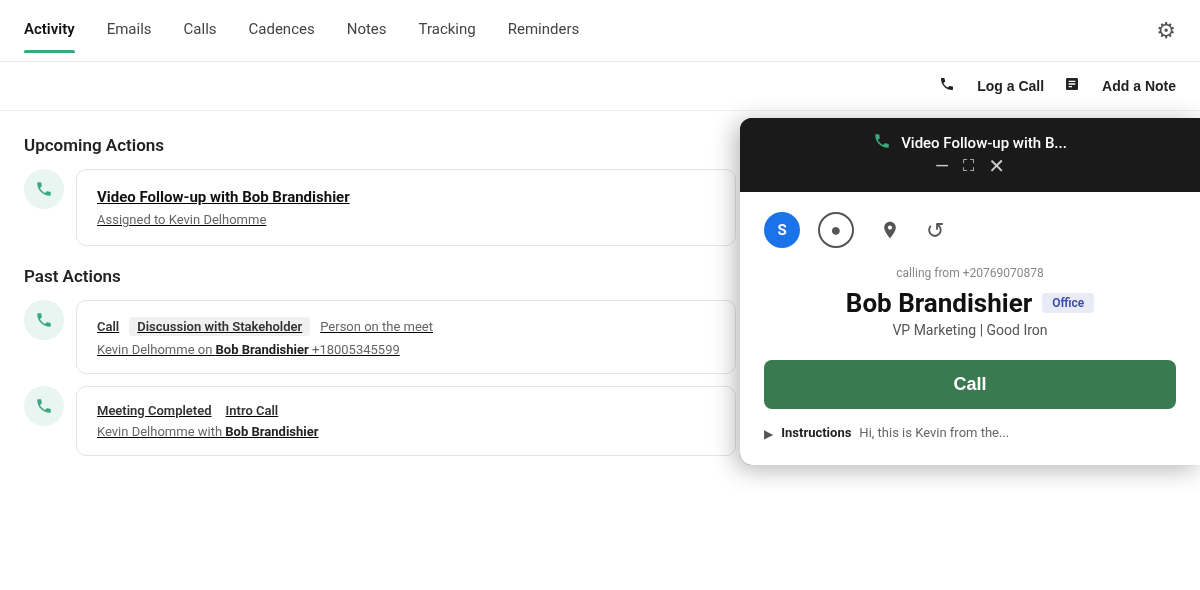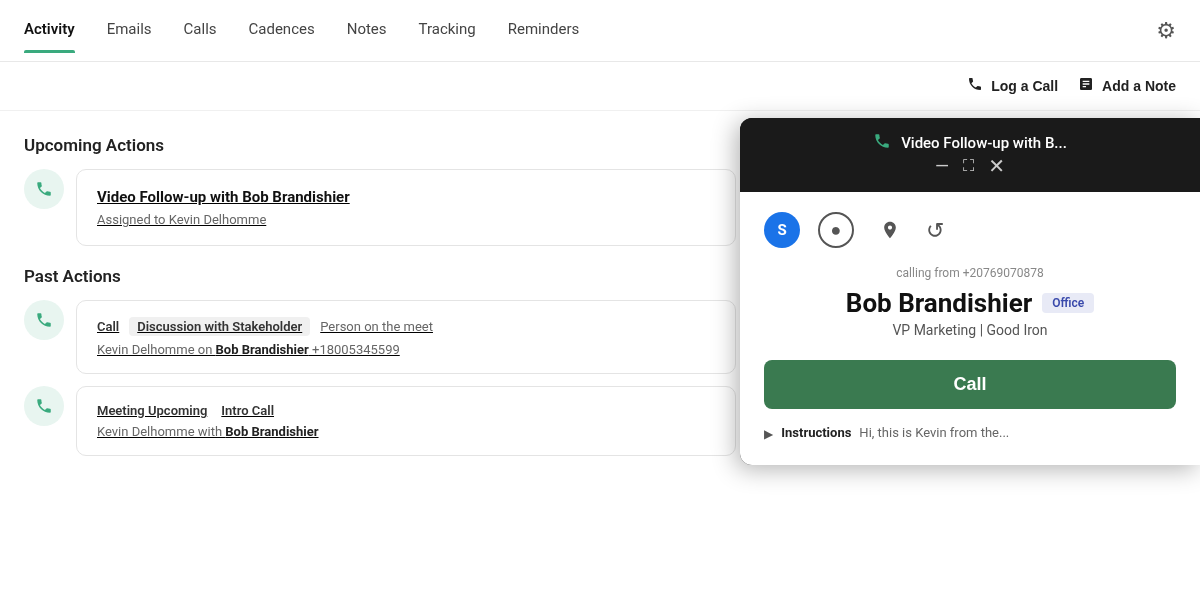--- a/index.html
+++ b/index.html
@@ -63,21 +63,21 @@
       display: flex;
       justify-content: flex-end;
       align-items: center;
       padding: 14px 24px;
       gap: 20px;
       border-bottom: 1px solid #f0f0f0;
     }
     .action-btn {
       display: flex;
       align-items: center;
-      gap: 8px;
+      gap: 22px;
       font-size: 14px;
       font-weight: 600;
       color: #222;
       cursor: pointer;
       background: none;
       border: none;
     }
     .action-btn .btn-icon {
       font-size: 16px;
     }
@@ -433,21 +433,21 @@
     </div>
 
     <div class="card-row" style="margin-top:12px;">
       <div class="phone-circle">
         <svg viewBox="0 0 24 24" fill="#3aaa7e" width="18" height="18">
             <path d="M6.6 10.8c1.4 2.8 3.8 5.1 6.6 6.6l2.2-2.2c.3-.3.7-.4 1-.2 1.1.4 2.3.6 3.6.6.6 0 1 .4 1 1V20c0 .6-.4 1-1 1-9.4 0-17-7.6-17-17 0-.6.4-1 1-1h3.5c.6 0 1 .4 1 1 0 1.3.2 2.5.6 3.6.1.3 0 .7-.2 1L6.6 10.8z"></path>
           </svg>
       </div>
       <div class="call-card" style="flex:1; margin-bottom:0;">
         <div class="call-card-top">
-          <span class="call-tag">Meeting Upcoming</span>
+          <span class="call-tag">Meeting Completed</span>
           <span style="margin-left:4px;" class="call-tag">Intro Call</span>
         </div>
         <div class="call-card-bottom">
           Kevin Delhomme with <strong>Bob Brandishier</strong>
         </div>
       </div>
     </div>
   </div>
 </div>
 

